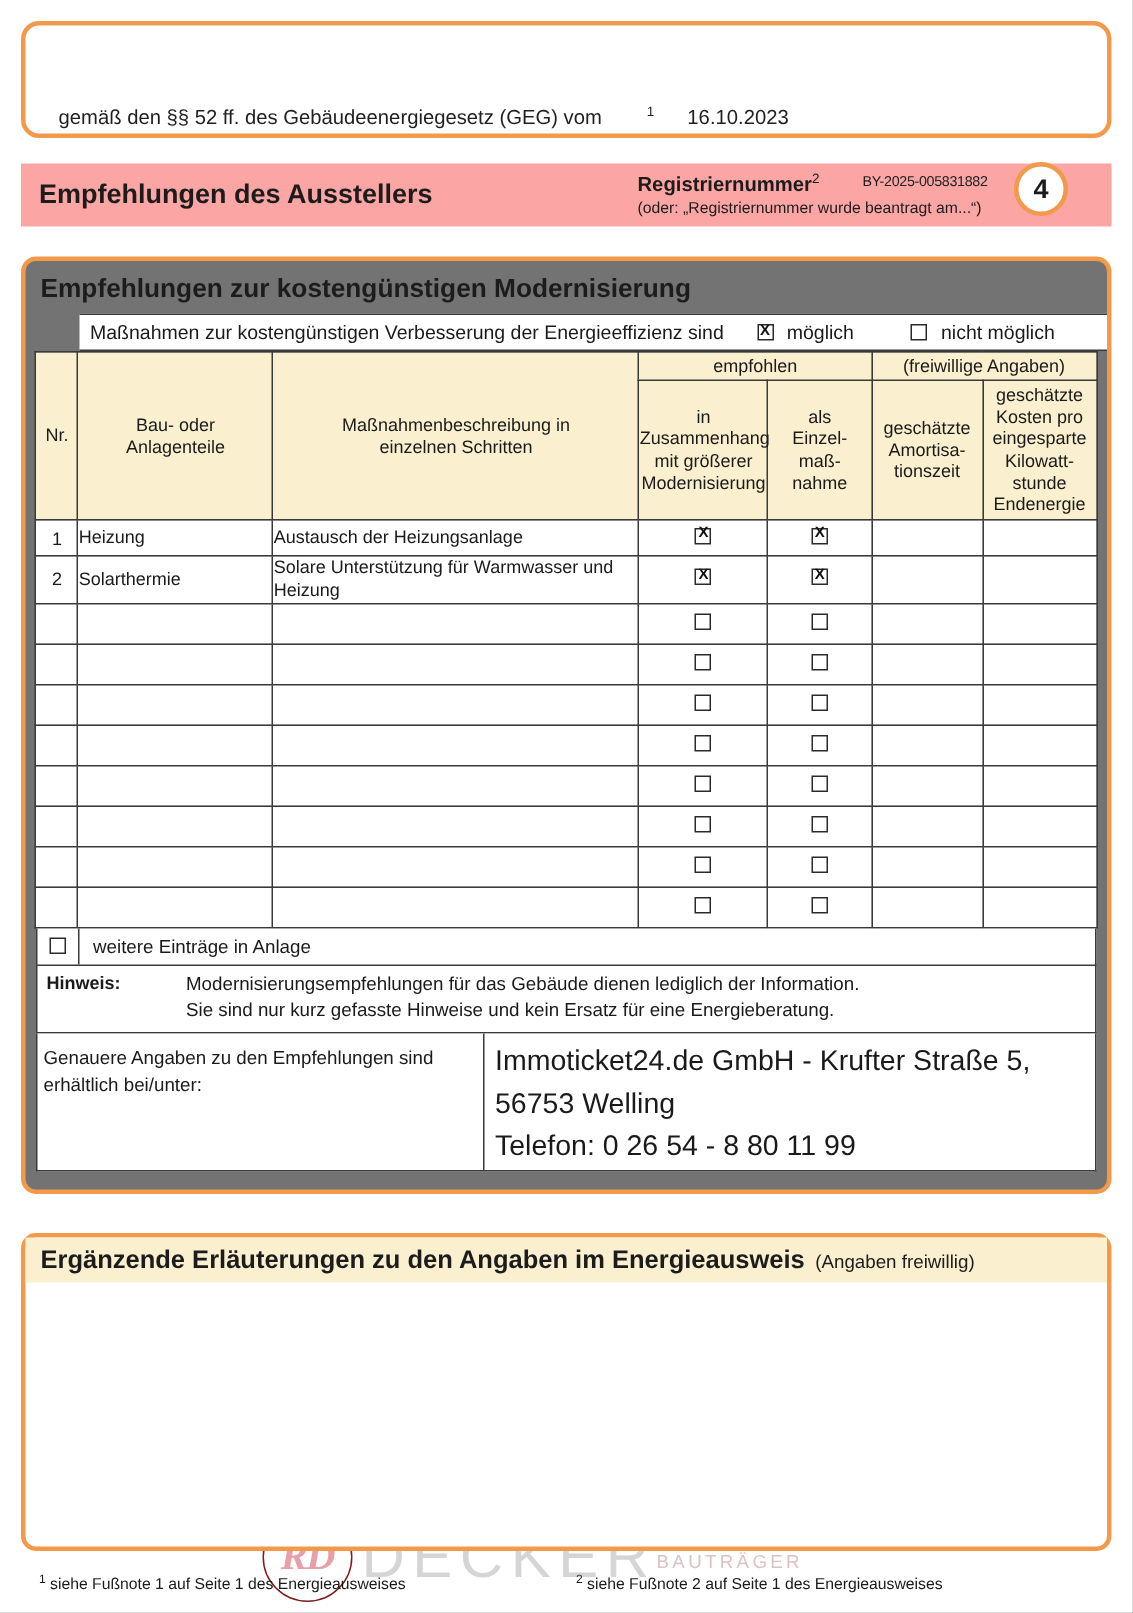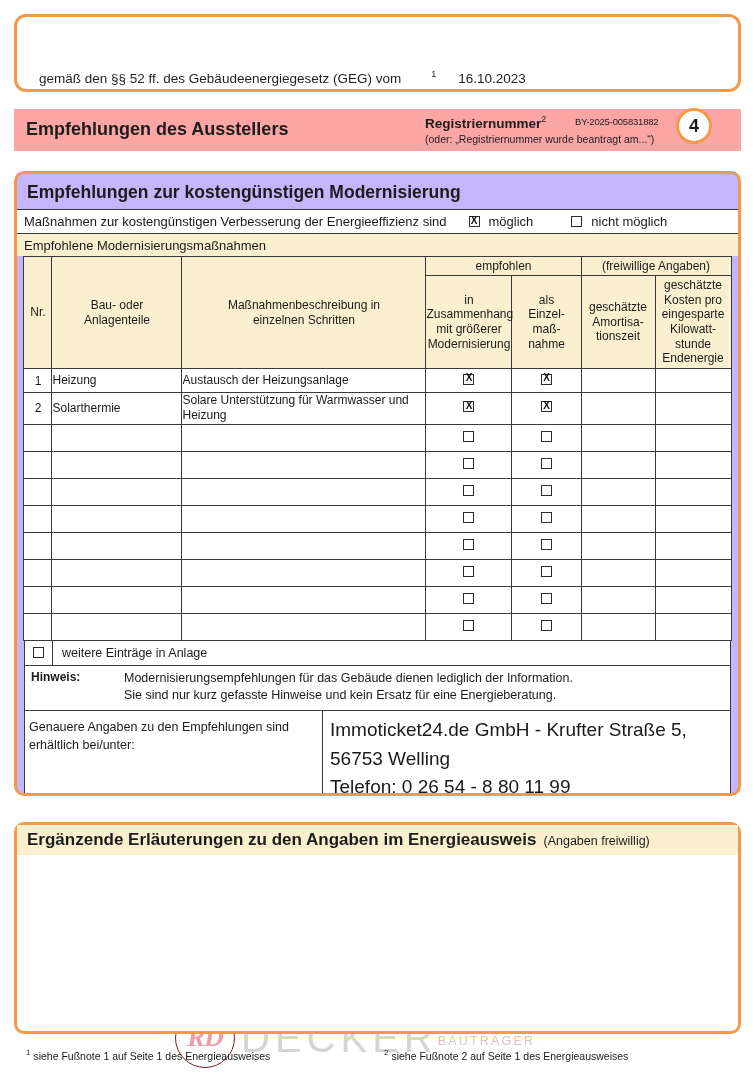--- a/index.html
+++ b/index.html
@@ -174,40 +174,41 @@
 
   
   .panel {
     position: absolute;
     left: 14px;
     top: 171px;
     width: 727px;
     height: 625px;
     border: 3px solid #F2994A;
     border-radius: 10px;
-    background: #c4b5fd;
+    background: #737373;
     box-sizing: border-box;
     z-index: 2;
     overflow: hidden;
   }
   .panel-title {
     padding: 8px 0 6px 10px;
     font-size: 17.5px;
     font-weight: bold;
     color: #1c1c1c;
   }
   .poss-row {
     border-top: 1.5px solid #3a3a3a;
     border-bottom: 1.5px solid #3a3a3a;
     background: #ffffff;
     height: 23px;
     display: flex;
     align-items: center;
     padding-left: 7px;
     font-size: 13px;
+    margin-left: 36px;
   }
   .poss-label { flex: 0 0 auto; }
   .poss-opt {
     display: flex;
     align-items: center;
     font-size: 13px;
   }
   .poss-opt .cb { margin-right: 9px; }
   .sub-head {
     height: 22px;
@@ -439,21 +440,20 @@
     <span class="poss-opt" style="margin-left:22px;">
       <span class="cb checked"></span>
       <span>möglich</span>
     </span>
     <span class="poss-opt" style="margin-left:38px;">
       <span class="cb"></span>
       <span>nicht möglich</span>
     </span>
   </div>
 
-  <div class="sub-head">Empfohlene Modernisierungsmaßnahmen</div>
 
   <table class="meas">
     <colgroup>
       <col class="col-nr">
         <col class="col-part">
         <col class="col-desc">
       <col class="col-zus">
         <col class="col-einz">
         <col class="col-amort">
         <col class="col-kost">

